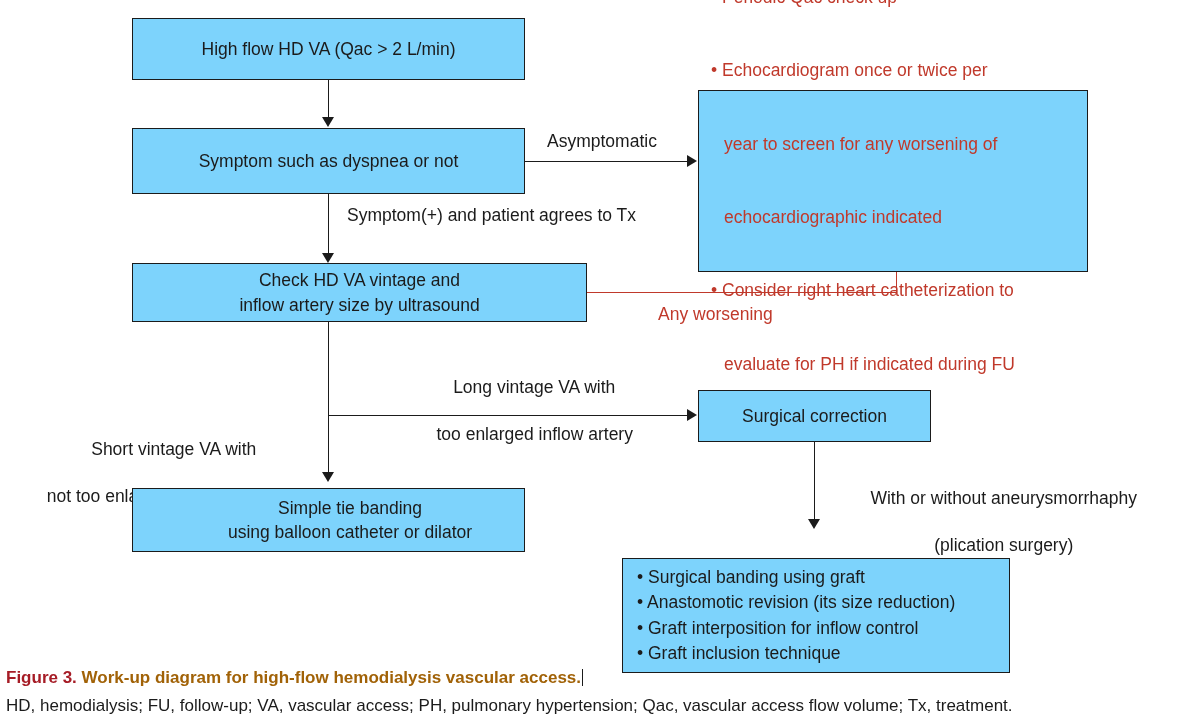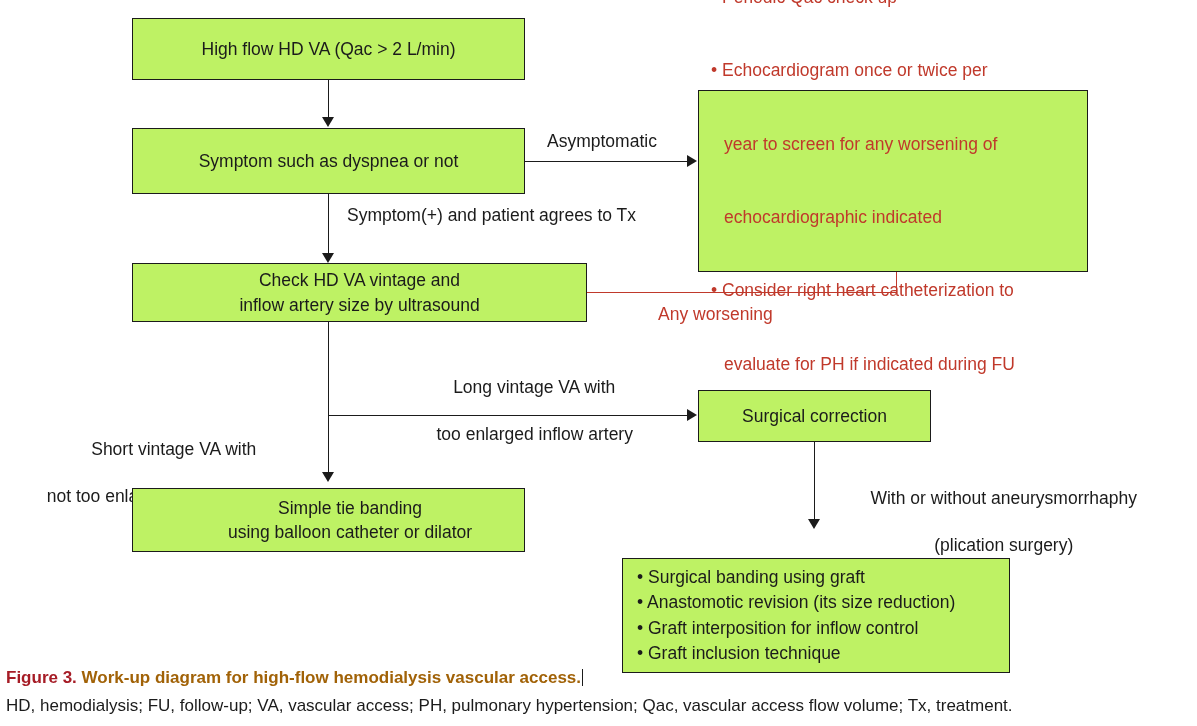--- a/index.html
+++ b/index.html
@@ -16,21 +16,21 @@
     width: 1197px;
     height: 726px;
     background: #ffffff;
     overflow: hidden;
   }
   
   .box {
     position: absolute;
     box-sizing: border-box;
     border: 1.6px solid #1b1b1b;
-    background: #bef264;
+    background: #7dd3fc;
     display: flex;
     flex-direction: column;
     align-items: center;
     justify-content: center;
     font-size: 17.5px;
     line-height: 1.38;
     color: #1b1b1b;
     text-align: center;
     white-space: pre;
   }

